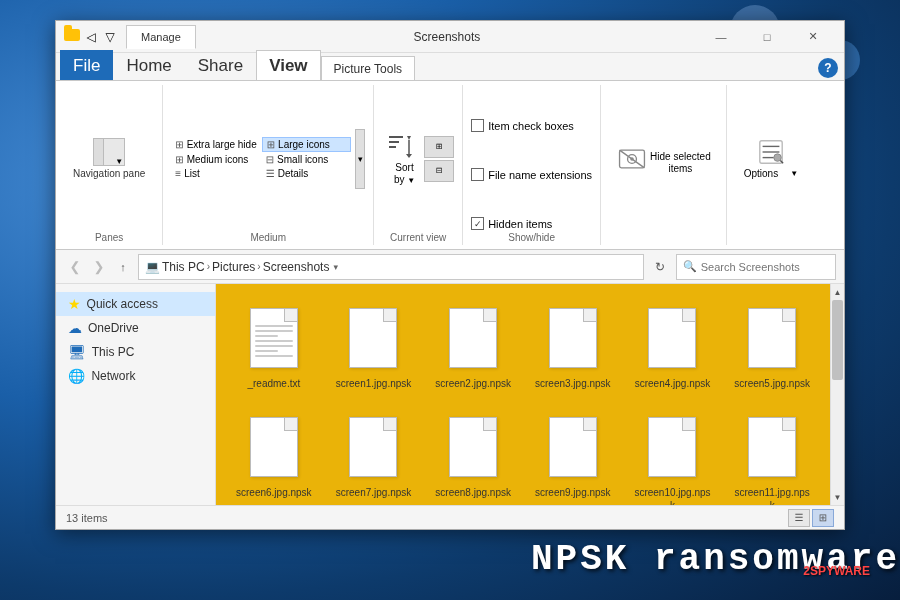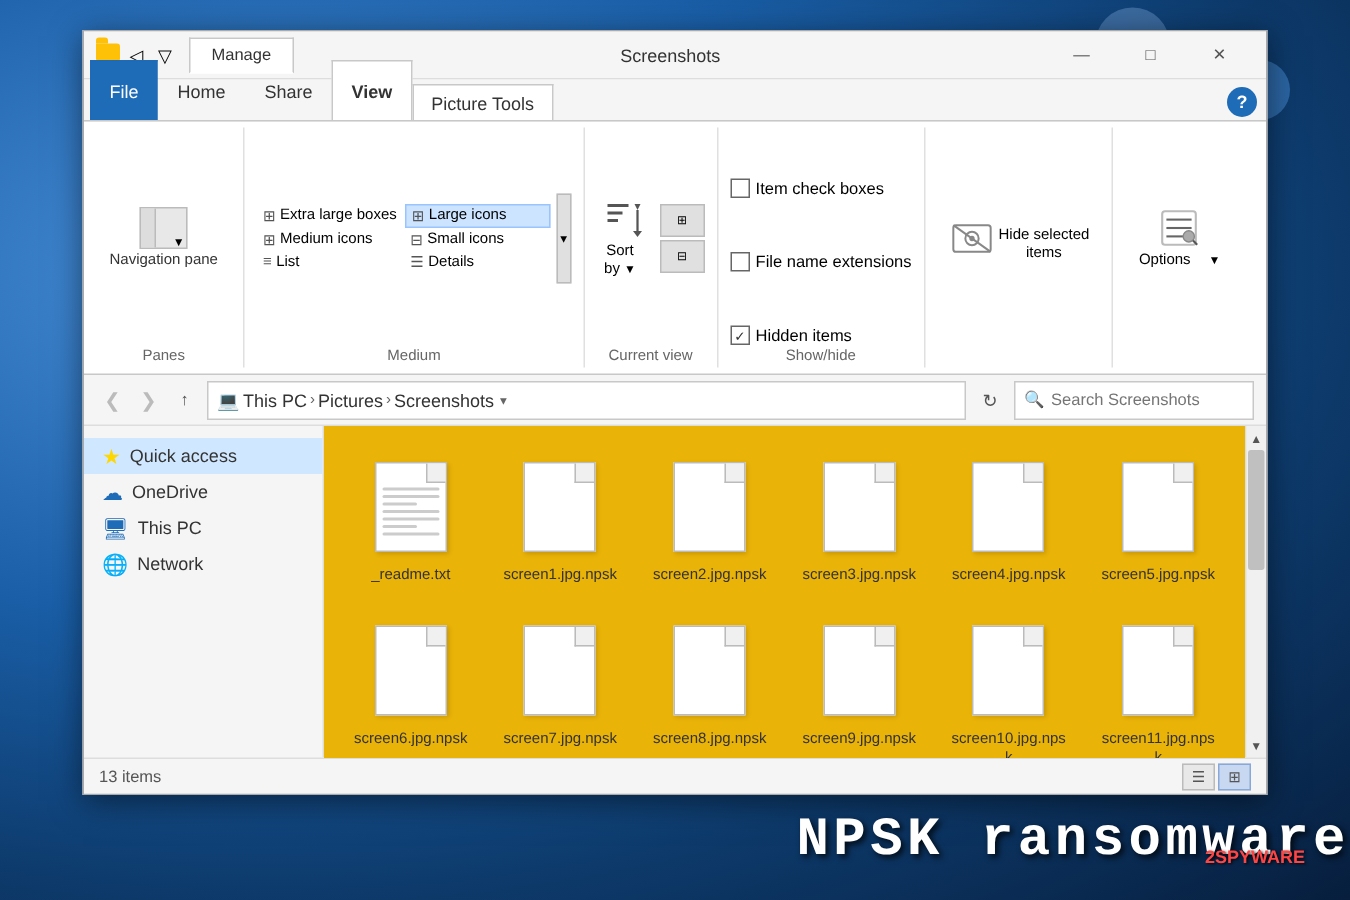--- a/index.html
+++ b/index.html
@@ -113,26 +113,26 @@
       background: #f5f5f5;
       height: 28px;
       display: flex;
       align-items: flex-end;
       border-bottom: 1px solid #c8c8c8;
       padding: 0 4px;
       flex-shrink: 0;
     }
     .ribbon-tab {
       padding: 4px 12px;
-      font-size: 12px;
+      font-size: 17px;
       color: #333;
       cursor: pointer;
       border: 1px solid transparent;
       border-bottom: none;
-      height: 40px;
+      height: 30px;
       display: flex;
       align-items: center;
     }
     .ribbon-tab.active {
       background: #fff;
       border-color: #c8c8c8;
       border-bottom-color: #fff;
       font-weight: 600;
     }
     .ribbon-tab.file { background: #1e6bb8; color: white; border-color: #1e6bb8; }
@@ -244,21 +244,21 @@
       justify-content: center;
       cursor: pointer;
       flex-shrink: 0;
       font-size: 9px;
     }
 
     
     .sort-btn {
       display: flex;
       flex-direction: column;
-      align-items: flex-start;
+      align-items: flex-end;
       padding: 4px;
       cursor: pointer;
       border: 1px solid transparent;
       gap: 2px;
     }
     .sort-icon {
       width: 28px;
       height: 28px;
       display: flex;
       align-items: center;
@@ -705,21 +705,21 @@
         </div>
       </div>
       <div class="ribbon-group-label">Panes</div>
     </div>
 
     <div class="ribbon-group">
       <div class="ribbon-group-content">
         <div class="layout-grid">
           <div class="layout-item">
             <span class="layout-icon">⊞</span>
-            <span style="font-size:10px;">Extra large boxes</span>
+            <span style="font-size:10px;">Extra large hide</span>
           </div>
           <div class="layout-item active">
             <span class="layout-icon">⊞</span>
             <span style="font-size:10px;">Large icons</span>
           </div>
           <div class="layout-item">
             <span class="layout-icon">⊞</span>
             <span style="font-size:10px;">Medium icons</span>
           </div>
           <div class="layout-item">

